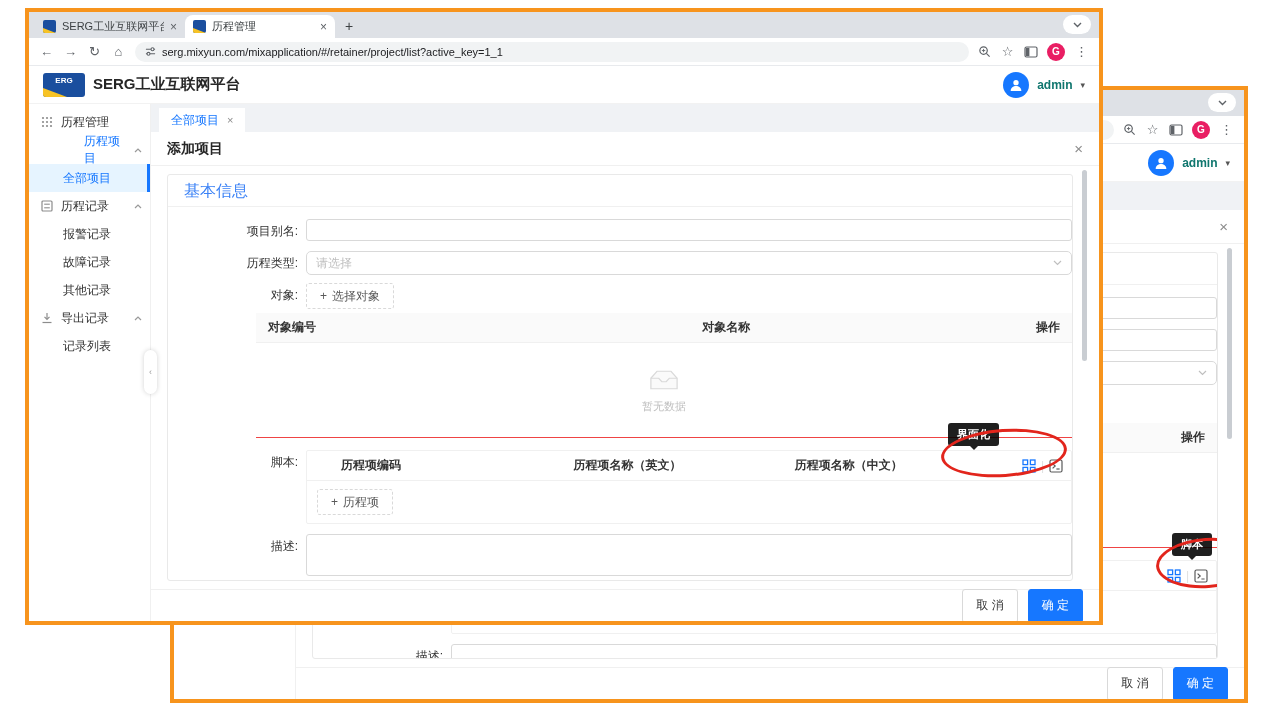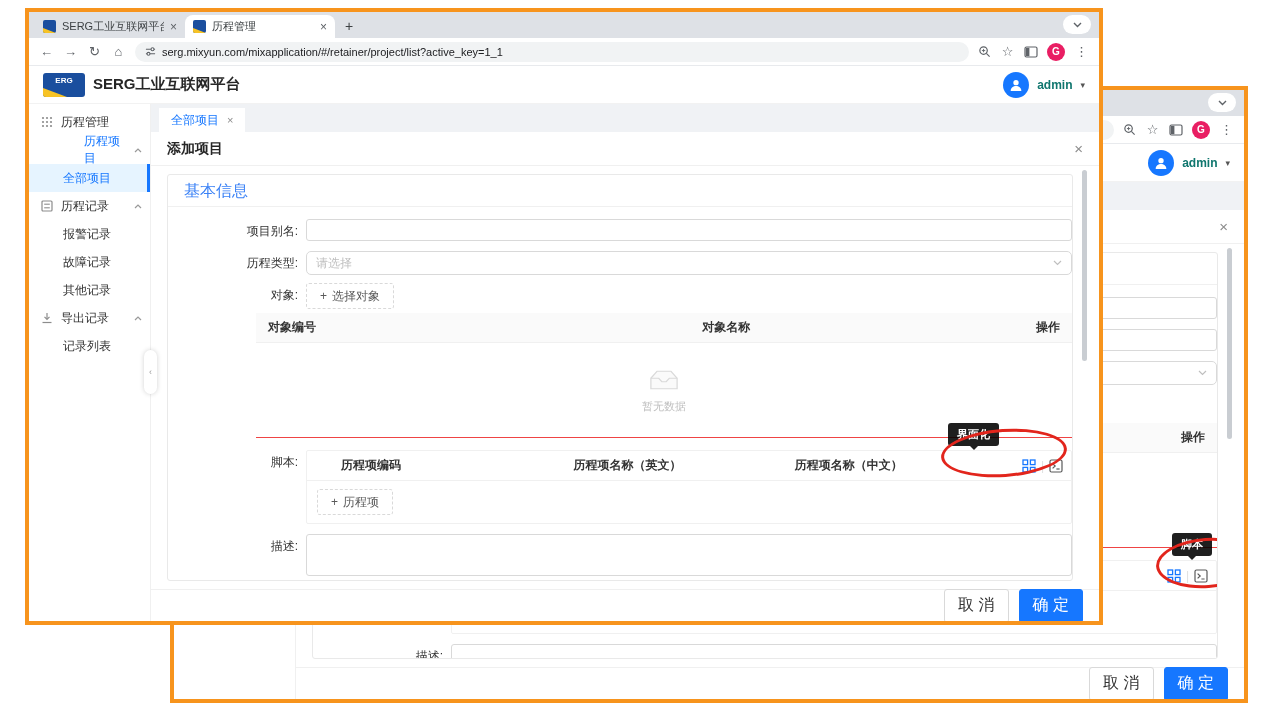--- a/index.html
+++ b/index.html
@@ -99,21 +99,21 @@
   .tooltip::after { content:""; position:absolute; bottom:-4px; left:50%; margin-left:-4px; border-left:4px solid transparent; border-right:4px solid transparent; border-top:4px solid rgba(0,0,0,.88); }
   .tooltip-ui { right:64px; }
   .tooltip-script { right:-4px; }
   .red-ellipse { position:absolute; border:3px solid #E2251C; border-radius:50%; z-index:50; pointer-events:none; }
   .ellipse-ui { left:-64px; top:-30px; width:126px; height:48px; transform:rotate(-4deg); }
   .ellipse-script { left:6px; top:-31px; width:102px; height:50px; transform:rotate(-4deg); }
 
   .desc-area { width:100%; height:42px; border:1px solid #D9D9D9; border-radius:3px; resize:none; outline:none; font:inherit; padding:4px 6px; }
 
   .modal-footer { height:32px; flex:none; border-top:1px solid #F0F0F0; background:#fff; display:flex; align-items:center; justify-content:flex-end; gap:10px; padding:0 16px; }
-  .btn { height:24px; padding:16px 13px; border-radius:3px; font-size:16px; display:inline-flex; align-items:center; cursor:default; }
+  .btn { height:24px; padding:16px 13px; border-radius:3px; font-size:12px; display:inline-flex; align-items:center; cursor:default; }
   .btn-cancel { background:#fff; border:1px solid #D9D9D9; color:#333; }
   .btn-ok { background:#1677FF; border:1px solid #1677FF; color:#fff; }
 
   svg { display:block; }
 </style>
 </head>
 <body>
 
 <div class="stage">
   <div class="frame frame-back" id="frame-back">

